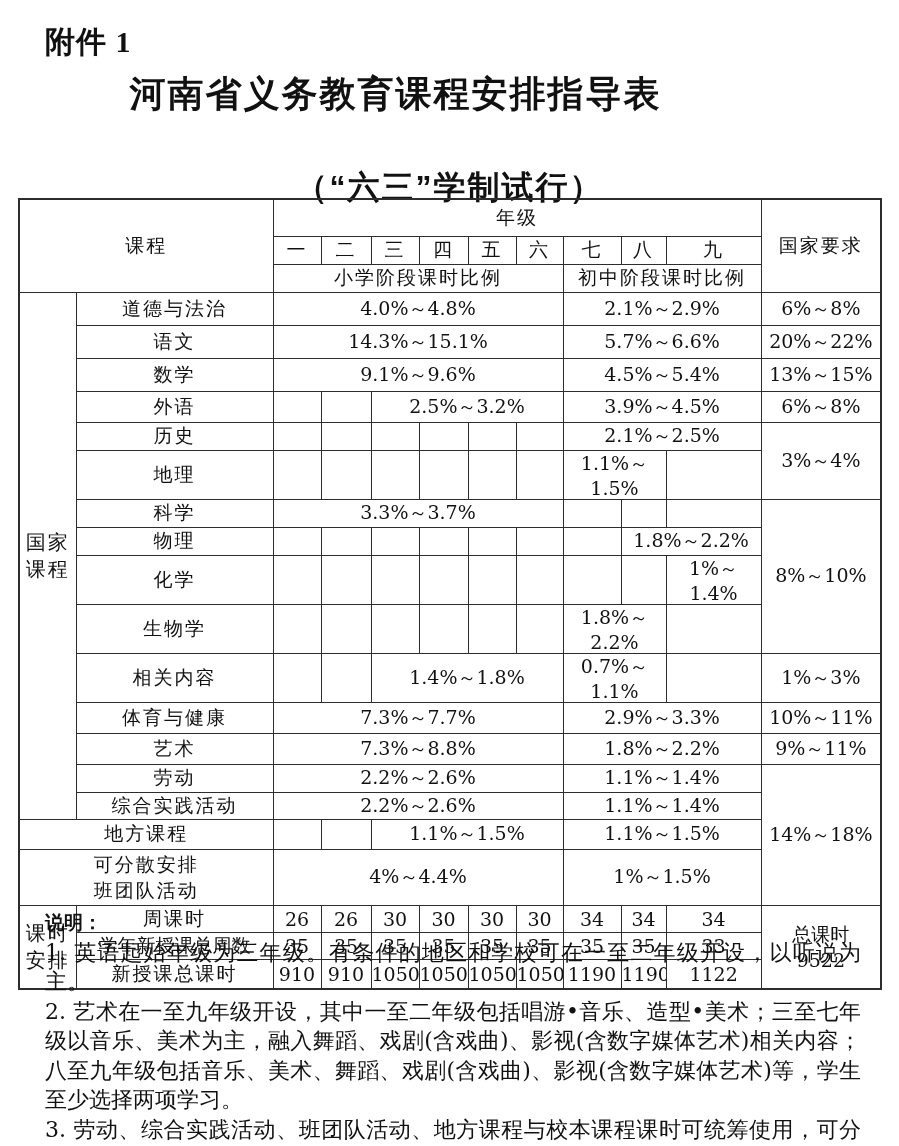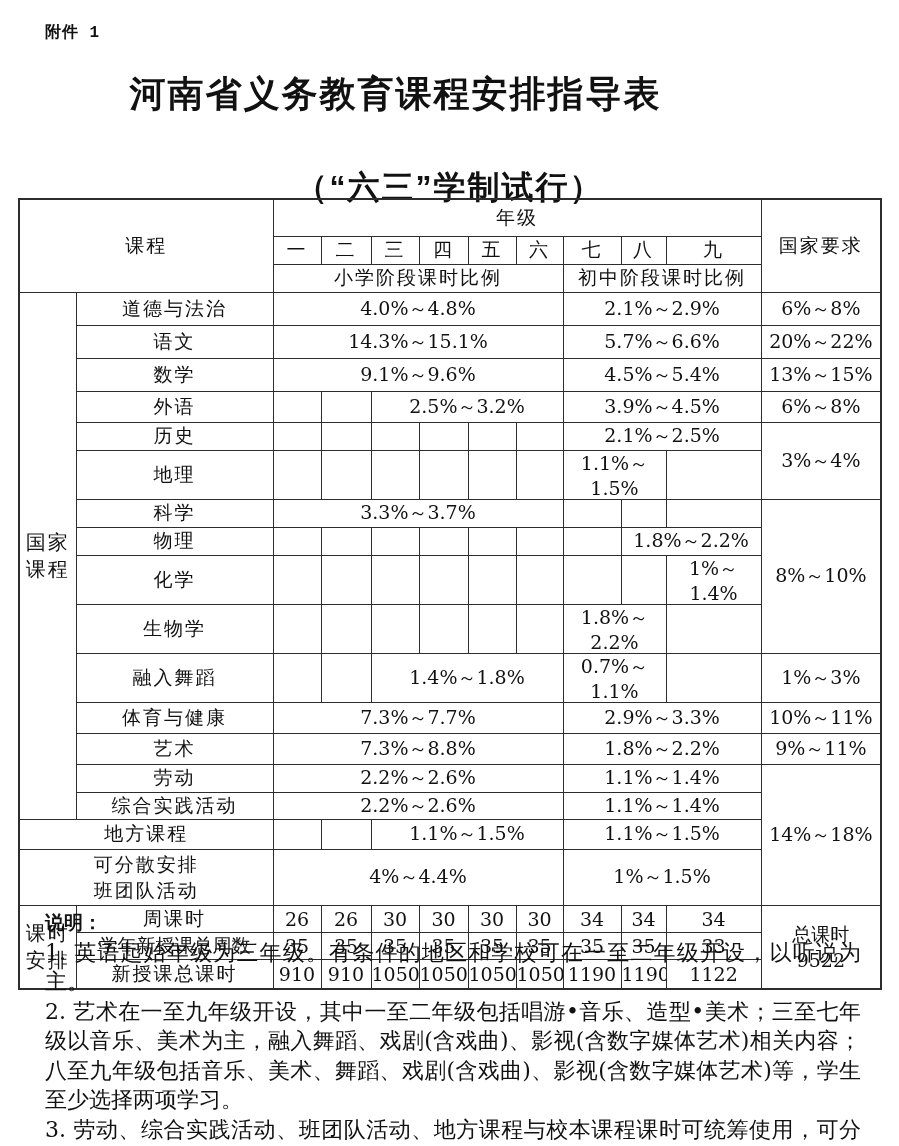--- a/index.html
+++ b/index.html
@@ -1,22 +1,22 @@
 <!DOCTYPE html>
 <html><head>
 <meta charset="utf-8">
 <style>
   * { margin:0; padding:0; box-sizing:border-box; }
   html,body { width:899px; height:1146px; background:#ffffff; overflow:hidden; }
   body { position:relative; font-family:"DejaVu Serif","Liberation Serif",serif; color:#111; }
 
   .attachment {
     position:absolute; left:45px; top:22px;
-    font-family:Liberation Mono, monospace;
-    font-weight:bold; font-size:16px; letter-spacing:1px;
+    font-family:Liberation Serif, serif;
+    font-weight:bold; font-size:30px; letter-spacing:1px;
   }
   .doc-title {
     position:absolute; left:0; top:70px; width:791px; text-align:center;
     font-family:"Liberation Sans","DejaVu Sans",sans-serif;
     font-weight:bold; font-size:36px; letter-spacing:2px;
   }
   .doc-subtitle {
     position:absolute; left:0; top:142px; width:899px; text-align:center;
     font-family:"Liberation Sans","DejaVu Sans",sans-serif;
     font-weight:bold; font-size:32px; letter-spacing:2px;margin-top:24px;
@@ -185,21 +185,21 @@
     <td></td>
     <td></td>
     <td></td>
     <td></td>
     <td></td>
     <td></td>
     <td class="val" colspan="2">1.8%～2.2%</td>
     <td></td>
   </tr>
   <tr class="r28">
-    <td class="lbl">融入舞蹈</td>
+    <td class="lbl">相关内容</td>
     <td></td>
     <td></td>
     <td class="val" colspan="4">1.4%～1.8%</td>
     <td class="val" colspan="2">0.7%～1.1%</td>
     <td></td>
     <td class="val">1%～3%</td>
   </tr>
   <tr class="r31">
     <td class="lbl">体育与健康</td>
     <td class="val" colspan="6">7.3%～7.7%</td>

